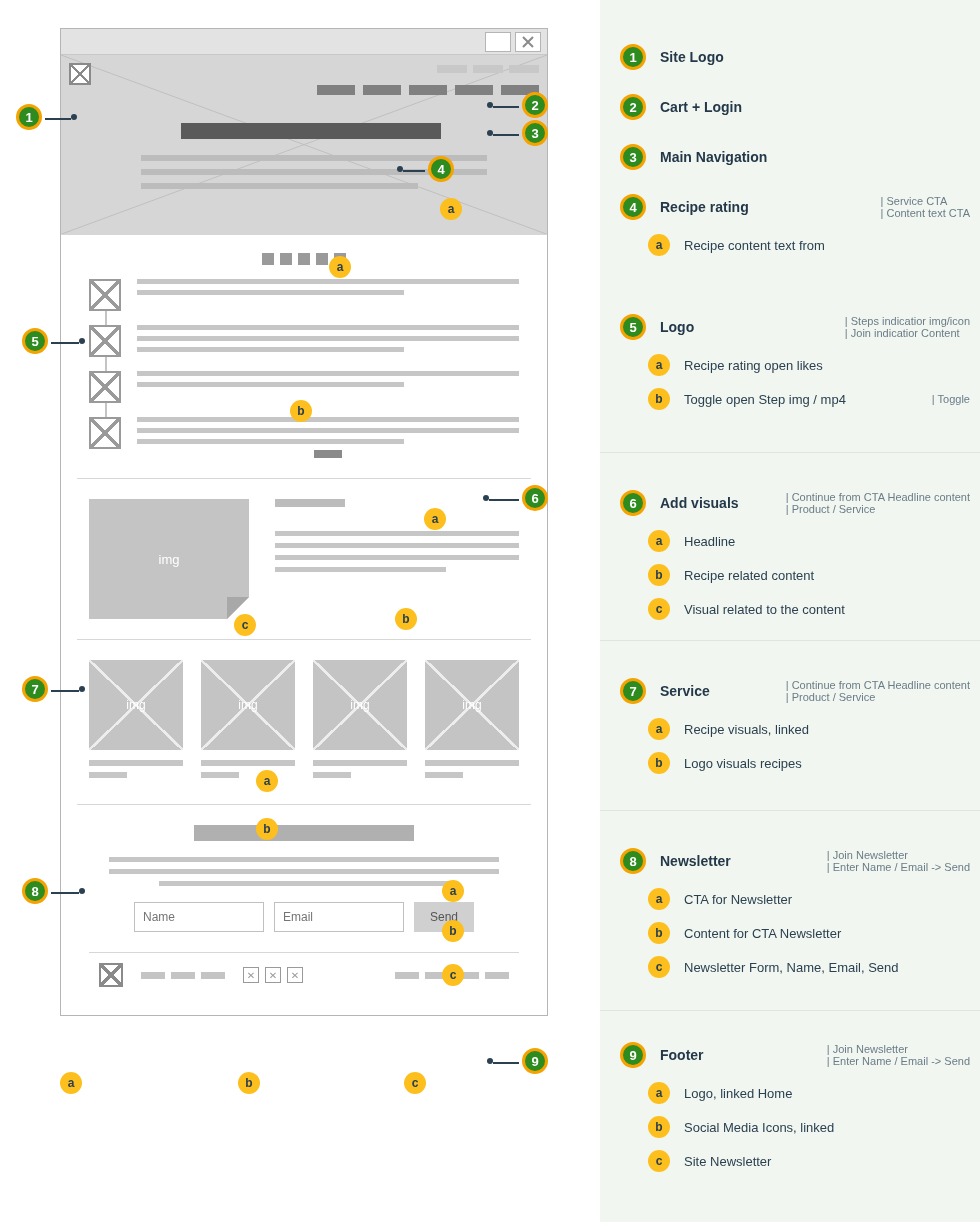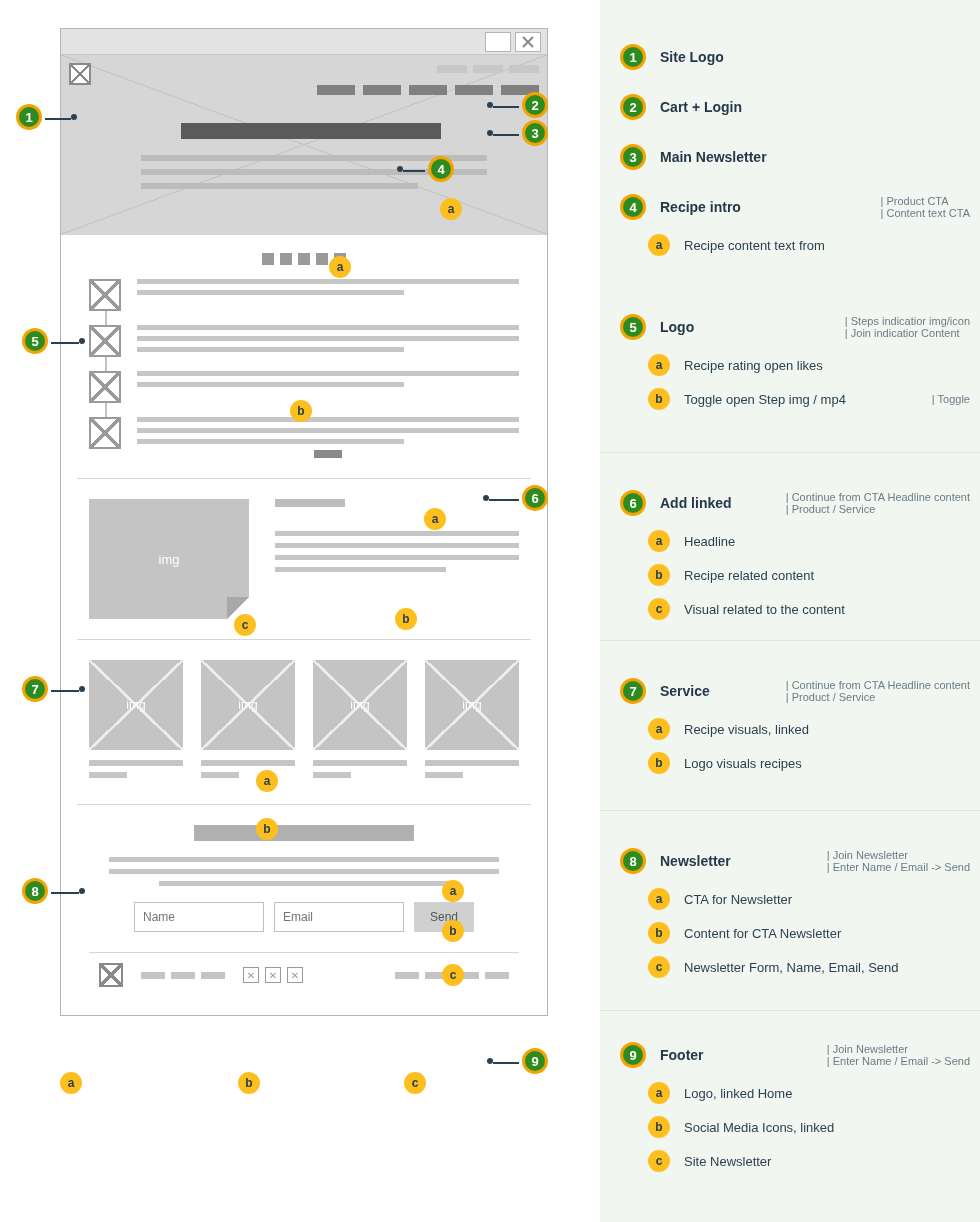--- a/index.html
+++ b/index.html
@@ -116,29 +116,29 @@
       </div>
       <div class="legend-item" style="top: 94px;">
         <div class="row">
           <div class="num-badge nb">2</div>
           <div class="legend-title">Cart + Login</div>
         </div>
       </div>
       <div class="legend-item" style="top: 144px;">
         <div class="row">
           <div class="num-badge nb">3</div>
-          <div class="legend-title">Main Newsletter</div>
+          <div class="legend-title">Main Navigation</div>
         </div>
       </div>
       <div class="legend-item" style="top: 194px;">
         <div class="row">
           <div class="num-badge nb">4</div>
-          <div class="legend-title">Recipe intro</div>
-          <div class="legend-side">
-            <span>|  Product CTA</span>
+          <div class="legend-title">Recipe rating</div>
+          <div class="legend-side">
+            <span>|  Service CTA</span>
             <span>|  Content text CTA</span>
           </div>
         </div>
         <div class="row" style="margin-top: 14px;">
           <div class="sub-badge sb">a</div>
           <div class="legend-sub">Recipe content text from</div>
         </div>
       </div>
       <div class="legend-item" style="top: 314px;">
         <div class="row">
@@ -157,21 +157,21 @@
           <div class="sub-badge sb">b</div>
           <div class="legend-sub">Toggle open Step img / mp4</div>
           <div class="legend-side">
             <span>|  Toggle</span>
           </div>
         </div>
       </div>
       <div class="legend-item" style="top: 490px;">
         <div class="row">
           <div class="num-badge nb">6</div>
-          <div class="legend-title">Add linked</div>
+          <div class="legend-title">Add visuals</div>
           <div class="legend-side">
             <span>|  Continue from CTA Headline content</span>
             <span>|  Product / Service</span>
           </div>
         </div>
         <div class="row" style="margin-top: 14px;">
           <div class="sub-badge sb">a</div>
           <div class="legend-sub">Headline</div>
         </div>
         <div class="row" style="margin-top: 12px;">

